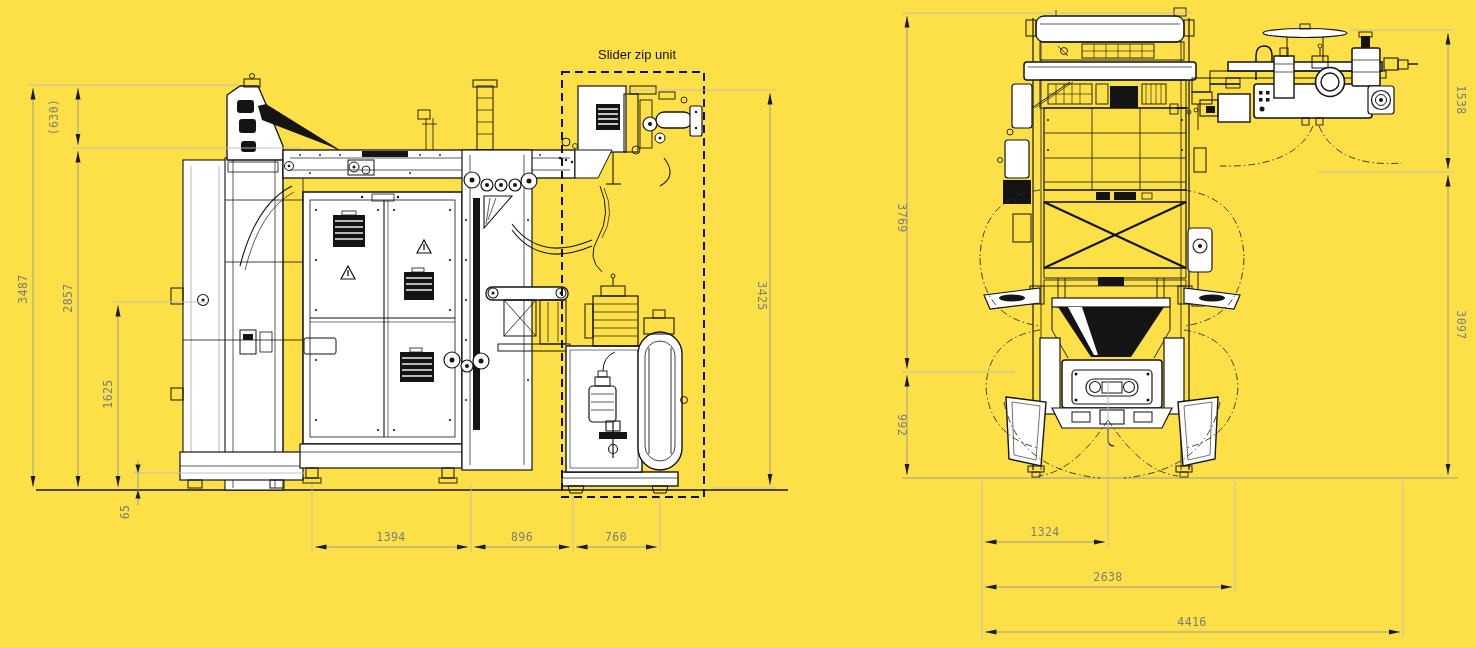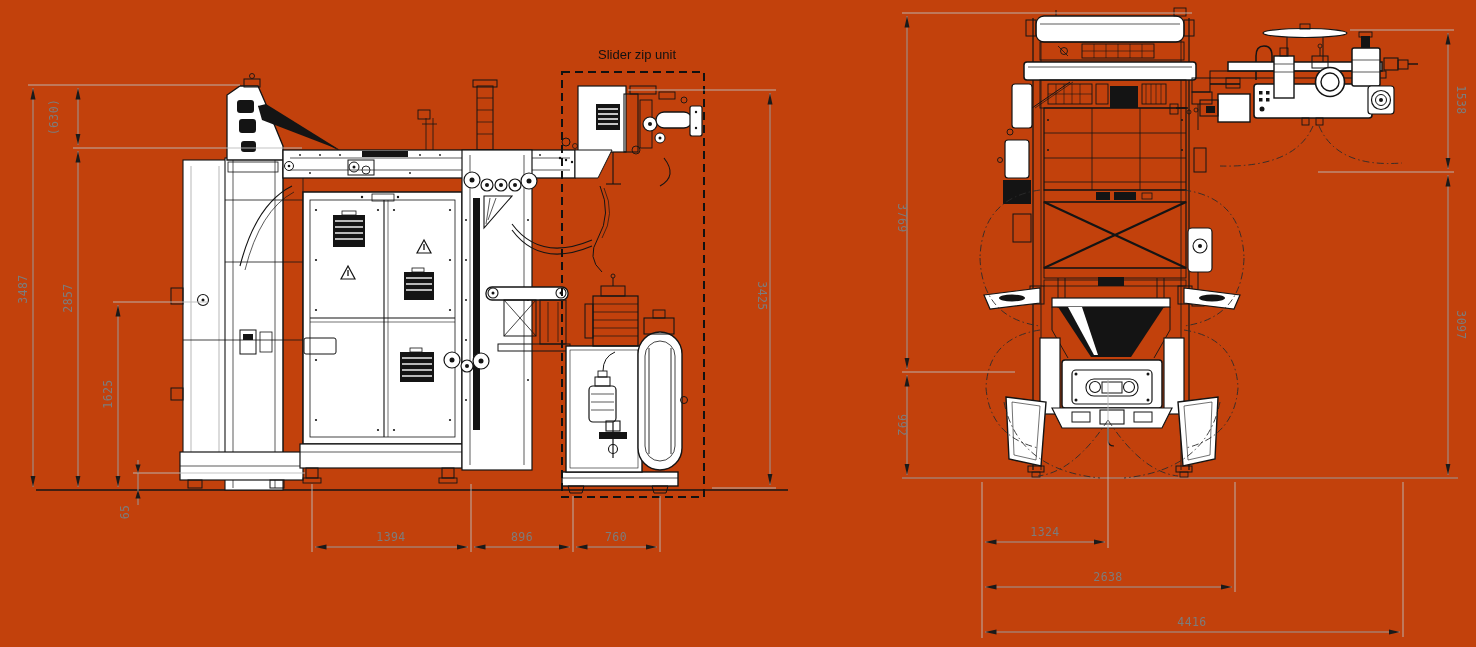--- a/index.html
+++ b/index.html
@@ -1,16 +1,16 @@
 <!DOCTYPE html>
 <html><head>
 <meta charset="utf-8">
 <style>
   html,body{margin:0;padding:0;background:#fff;}
-  .stage{position:relative;width:1476px;height:647px;background:#c2410c;overflow:hidden;}
+  .stage{position:relative;width:1476px;height:647px;background:#fde047;overflow:hidden;}
   svg{display:block;}
   .ink{stroke:#141414;fill:none;}
   .wf{stroke:#141414;fill:#ffffff;}
   .inkf{fill:#141414;stroke:none;}
   .lt{stroke:#9a9a9a;fill:none;}
   .ext{stroke:#bcbcbc;stroke-width:.9;fill:none;}
   .dim{stroke:#9a9a9a;stroke-width:1;fill:none;}
   .arc{stroke:#2b2b2b;stroke-width:.9;fill:none;stroke-dasharray:7 3 1.5 3;}
   .dt{font:11.5px "DejaVu Sans Mono", monospace;fill:#7c7c7c;text-anchor:middle;letter-spacing:.4px;}
   .lbl{font:13px "Liberation Sans", sans-serif;fill:#111;text-anchor:middle;}

